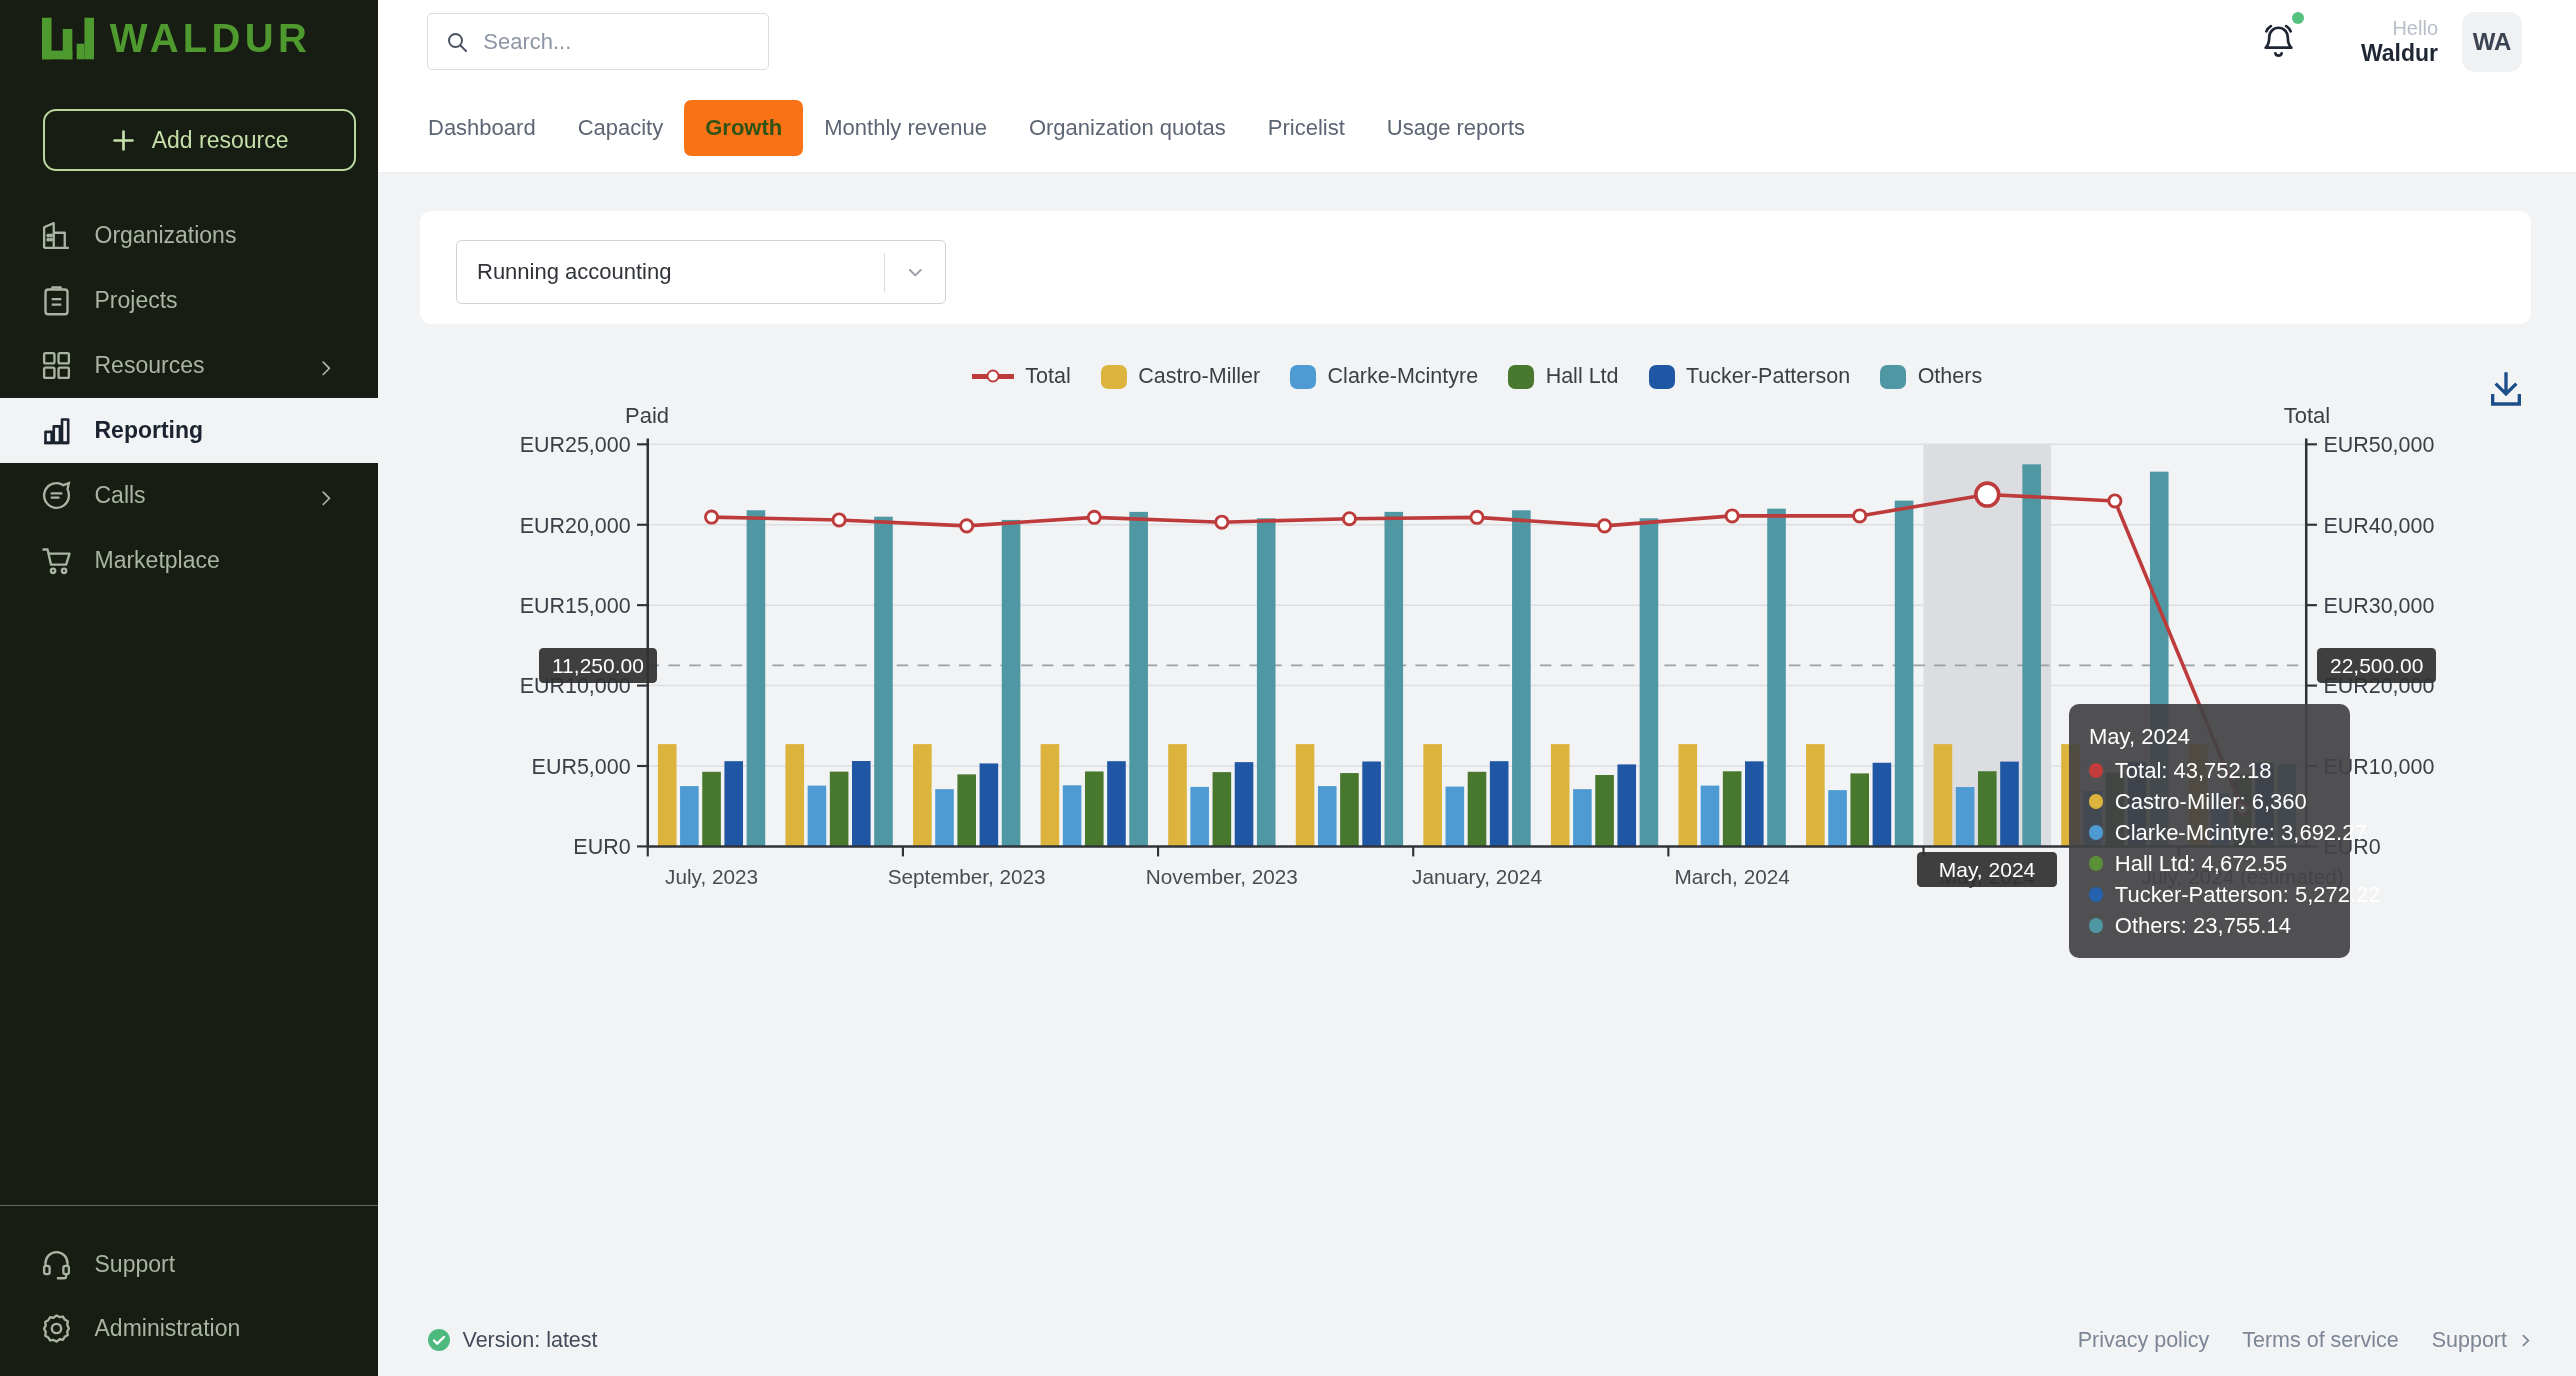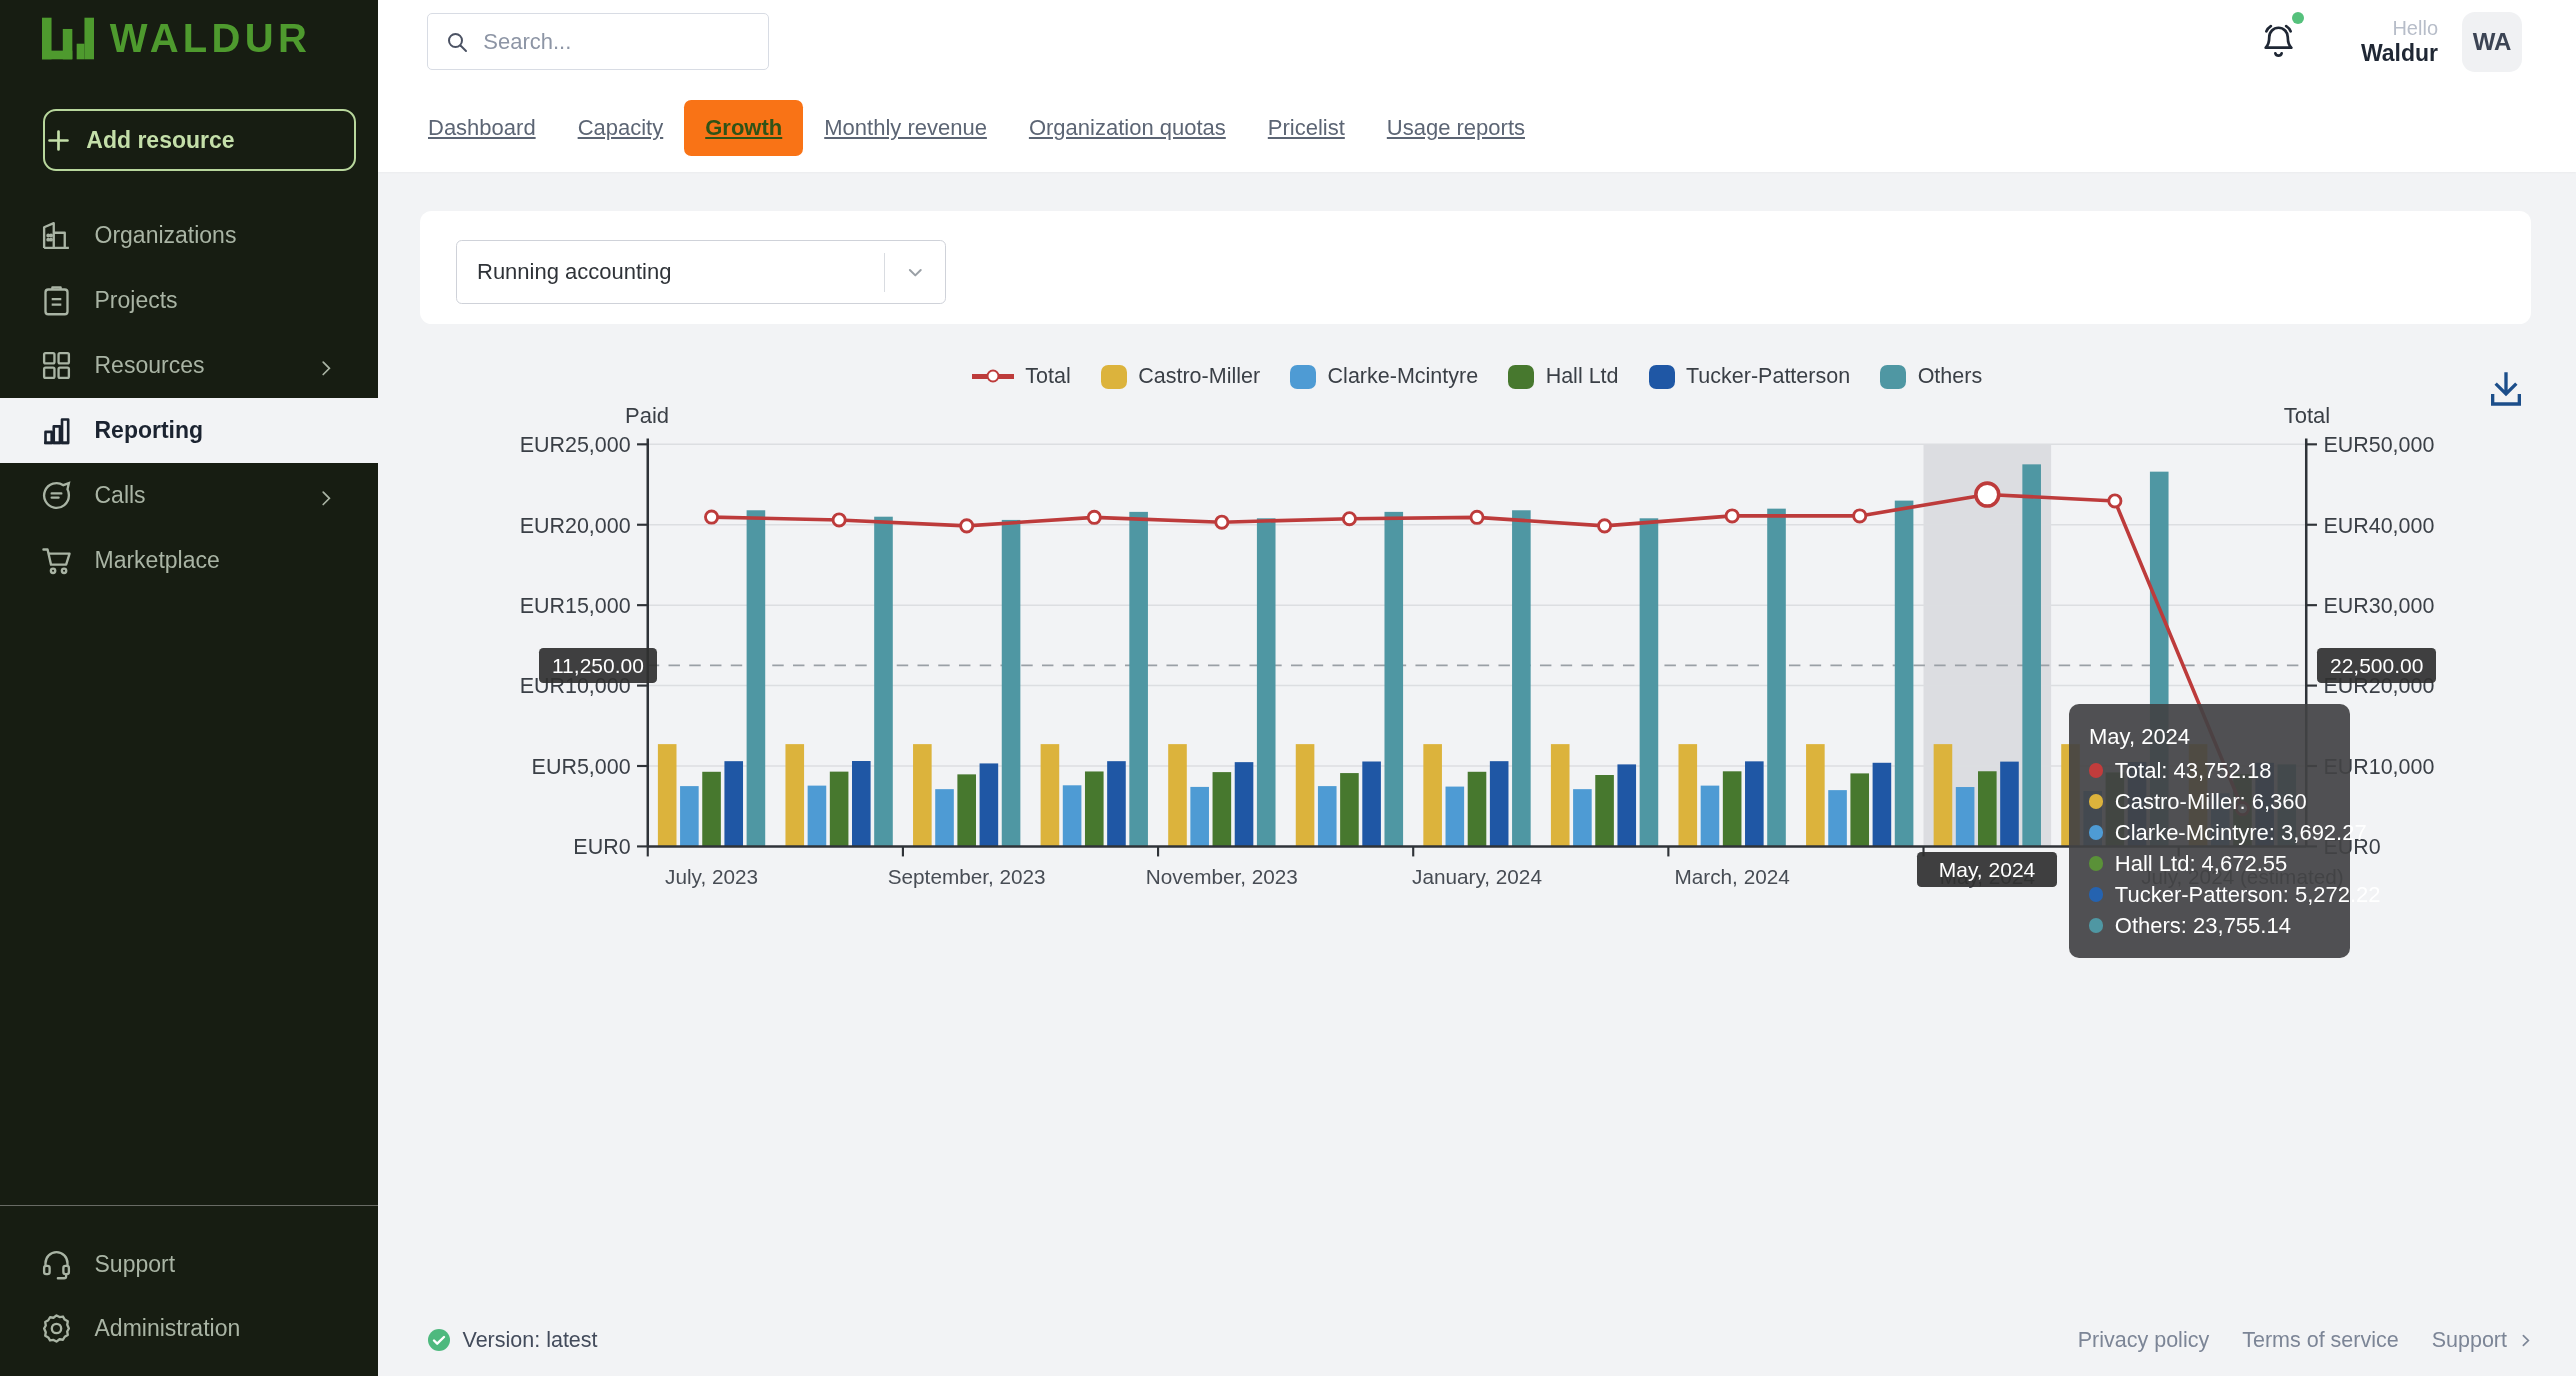--- a/index.html
+++ b/index.html
@@ -7,22 +7,22 @@
               font-family:"Liberation Sans", sans-serif; color:#1f2734; }
 
   
   .sidebar { position:absolute; left:0; top:0; width:378px; height:1376px;
              background:#171d12; z-index:5; }
   .logo { position:absolute; left:42px; top:15.8px; display:flex; align-items:center; gap:15.8px; cursor:pointer; }
   .logo-mark { width:52px; height:43px; }
   .logo-text { font-size:40px; font-weight:bold; letter-spacing:4.3px; color:#4e9a2e; }
   .add-resource { position:absolute; left:43px; top:109px; width:313px; height:62px;
                   border:2.1px solid #b8d79c; border-radius:13px; background:transparent;
-                  color:#c4dfa9; font-size:23px; font-weight:bold;
-                  display:flex; align-items:center; justify-content:flex-start; gap:14.3px; cursor:pointer; }
+                  color:#c4dfa9; font-size:23px; font-weight:normal;
+                  display:flex; align-items:center; justify-content:center; gap:14.3px; cursor:pointer; }
   .add-resource svg { width:27px; height:27px; }
   .nav { position:absolute; left:0; top:203px; width:378px; }
   .nav-item { height:65px; display:flex; align-items:center; padding:0 42px 0 40px;
               color:#a9b4a4; font-size:23px; cursor:pointer; }
   .nav-item .nav-icon { width:33px; height:33px; margin-right:21.5px; flex:0 0 auto; }
   .nav-item .nav-icon svg { width:33px; height:33px; }
   .nav-item .nav-chevron { margin-left:auto; width:18.6px; height:18.6px; }
   .nav-item .nav-chevron svg { width:18.6px; height:18.6px; }
   .nav-item.active { background:#f2f3f5; color:#1b2330; font-weight:bold; }
   .sidebar-bottom { position:absolute; left:0; bottom:0; width:378px; }
@@ -44,21 +44,21 @@
   .bell-dot { position:absolute; right:-7.2px; top:-8.6px; width:12px; height:12px; border-radius:50%; background:#55c17c; }
   .hello-block { text-align:right; line-height:1.15; cursor:pointer; }
   .hello-top { font-size:20px; color:#b7bdc9; }
   .hello-name { font-size:23px; font-weight:bold; color:#1f2734; }
   .avatar { width:60px; height:60px; border-radius:13px; background:#f0f1f3; color:#3c4454;
             font-size:24px; font-weight:bold; display:flex; align-items:center; justify-content:center; cursor:pointer; }
 
   
   .tabbar { position:absolute; left:378px; top:84px; width:2198px; height:88px; background:#ffffff;
             display:flex; align-items:center; padding-left:29px; box-shadow:0 1.4px 2.9px rgba(20,30,40,0.05); z-index:3; }
-  .tab { padding:15px 21px; font-size:22px; color:#5c6574; border-radius:7.2px; cursor:pointer; white-space:nowrap;text-decoration:underline; }
+  .tab { padding:15px 21px; font-size:22px; color:#5c6574; border-radius:7.2px; cursor:pointer; white-space:nowrap; }
   .tab.active { background:#f97316; color:#2f5317; font-weight:bold; }
 
   
   .content { position:absolute; left:378px; top:172px; width:2198px; height:1204px; background:#f2f3f5; }
   .filter-card { position:absolute; left:42px; top:39px; width:2111px; height:113px;
                  background:#ffffff; border-radius:11.5px; }
   .select { position:absolute; left:36px; top:29px; width:490px; height:64px; background:#fff;
             border:1.4px solid #cfd2d9; border-radius:5.7px; display:flex; align-items:center; cursor:pointer; }
   .select-value { flex:1; padding-left:20px; font-size:22px; color:#2f3338; }
   .select-divider { width:1.4px; height:39px; background:#d9dce1; }

